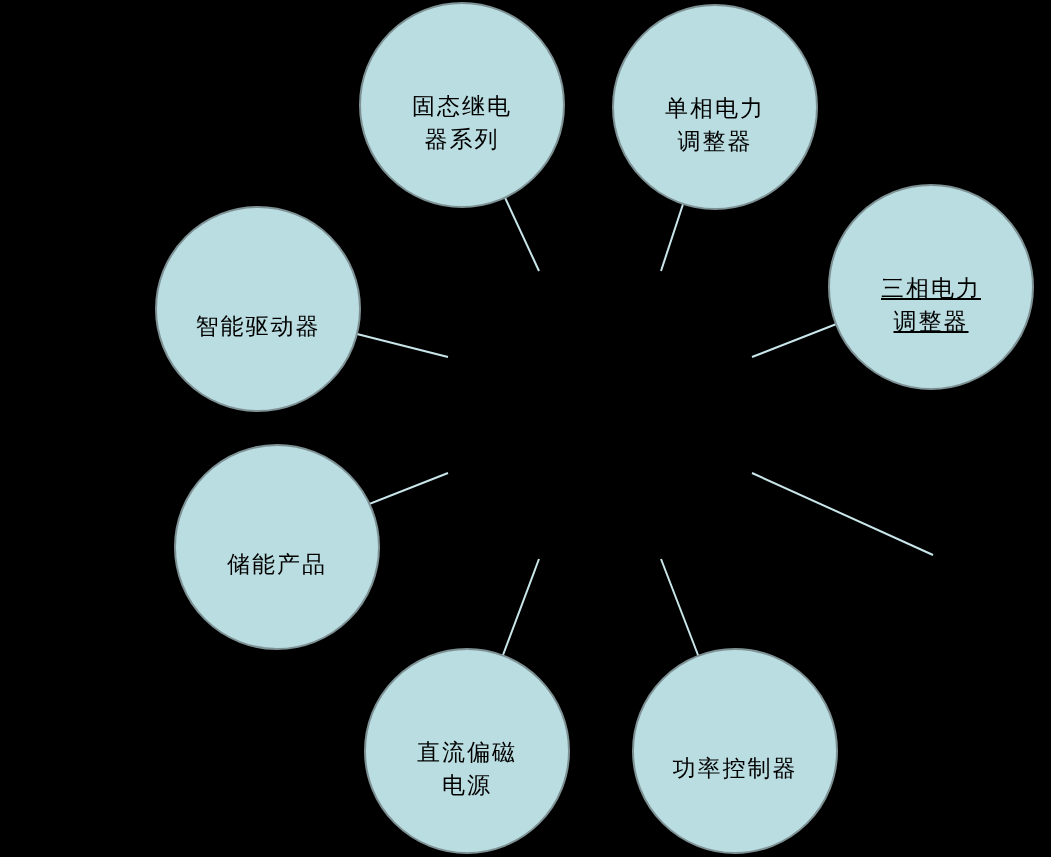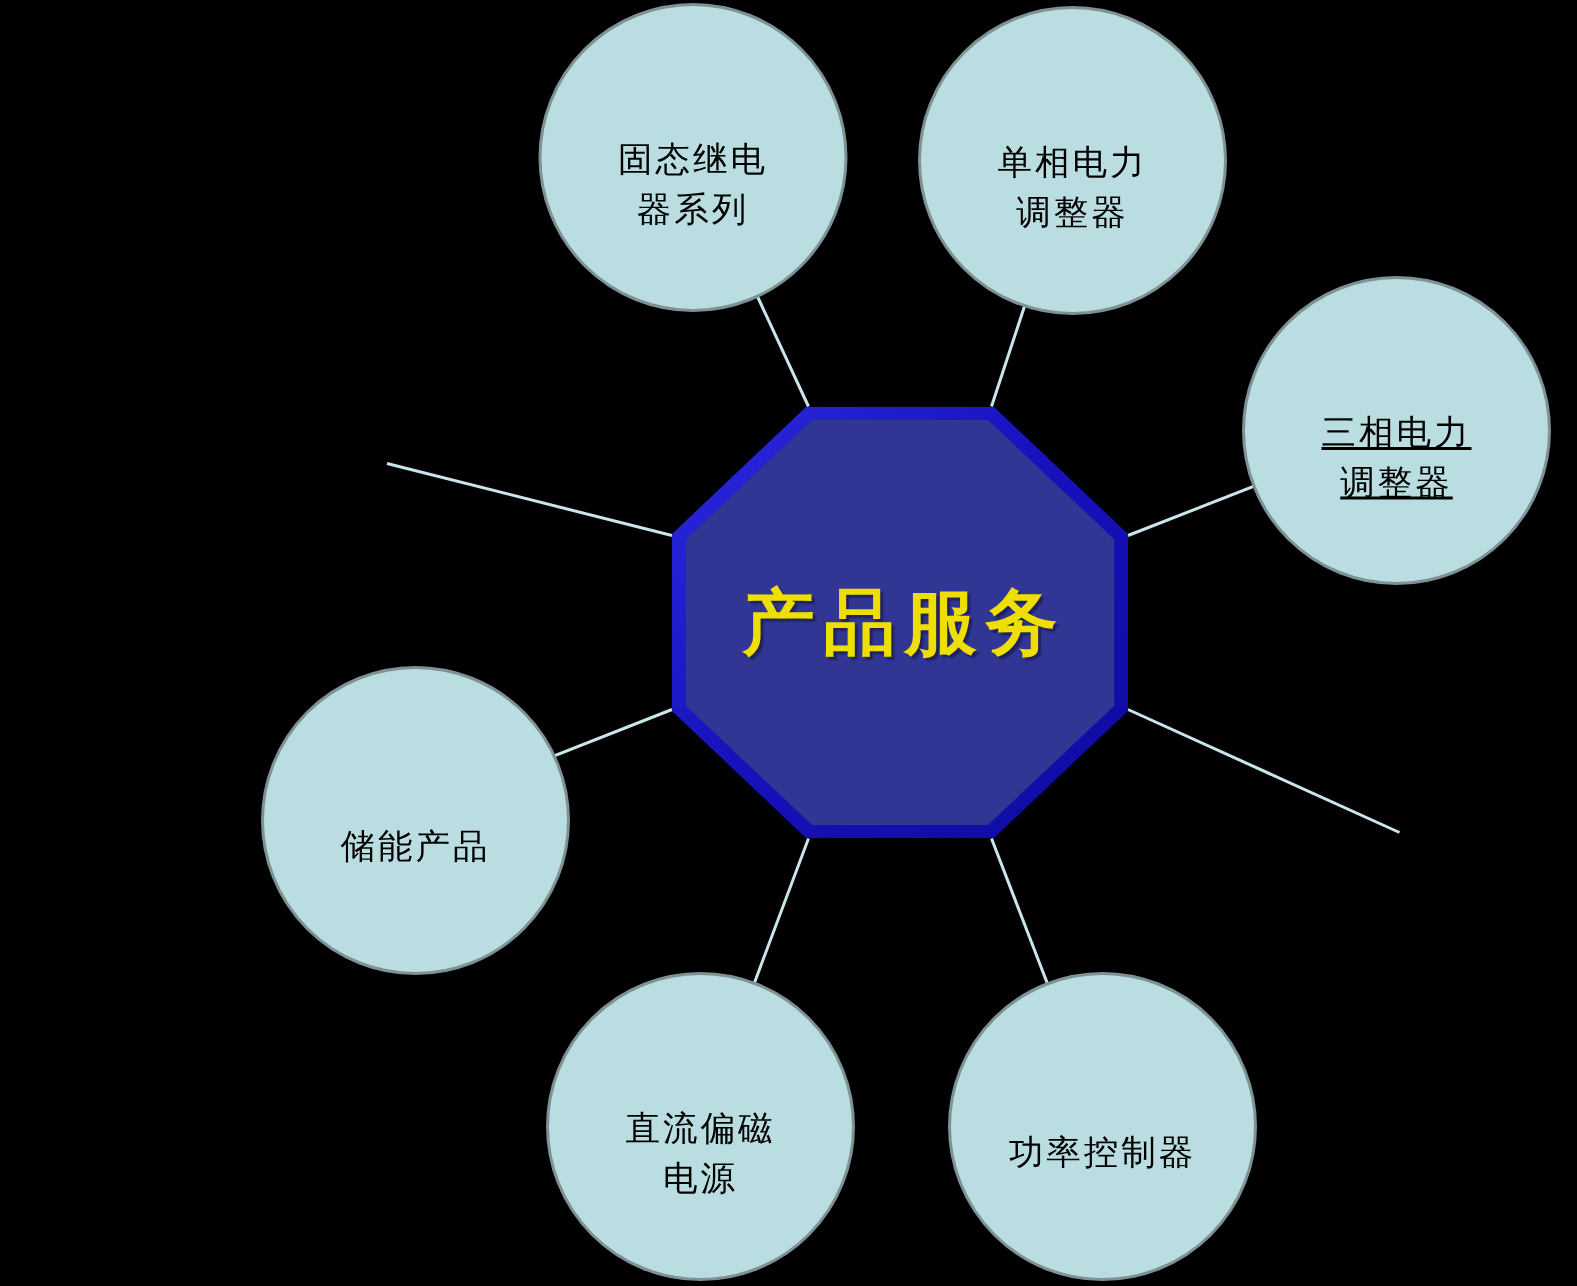--- a/index.html
+++ b/index.html
@@ -109,20 +109,18 @@
 
   <div class="node" style="left:364px; top:648px;">
     <span class="node-label">直流偏磁
 电源</span>
   </div>
 
   <div class="node" style="left:174px; top:444px;">
     <span class="node-label">储能产品</span>
   </div>
 
+  <div class="node" style="left:155px; top:206px;">
+    <span class="node-label">智能驱动器</span>
+  </div>
 
-  <div class="octagon-outer">
-    <div class="octagon-inner">
-      <span class="center-label">产品服务</span>
-    </div>
-  </div>
 
 </div>
 
 </body></html>

